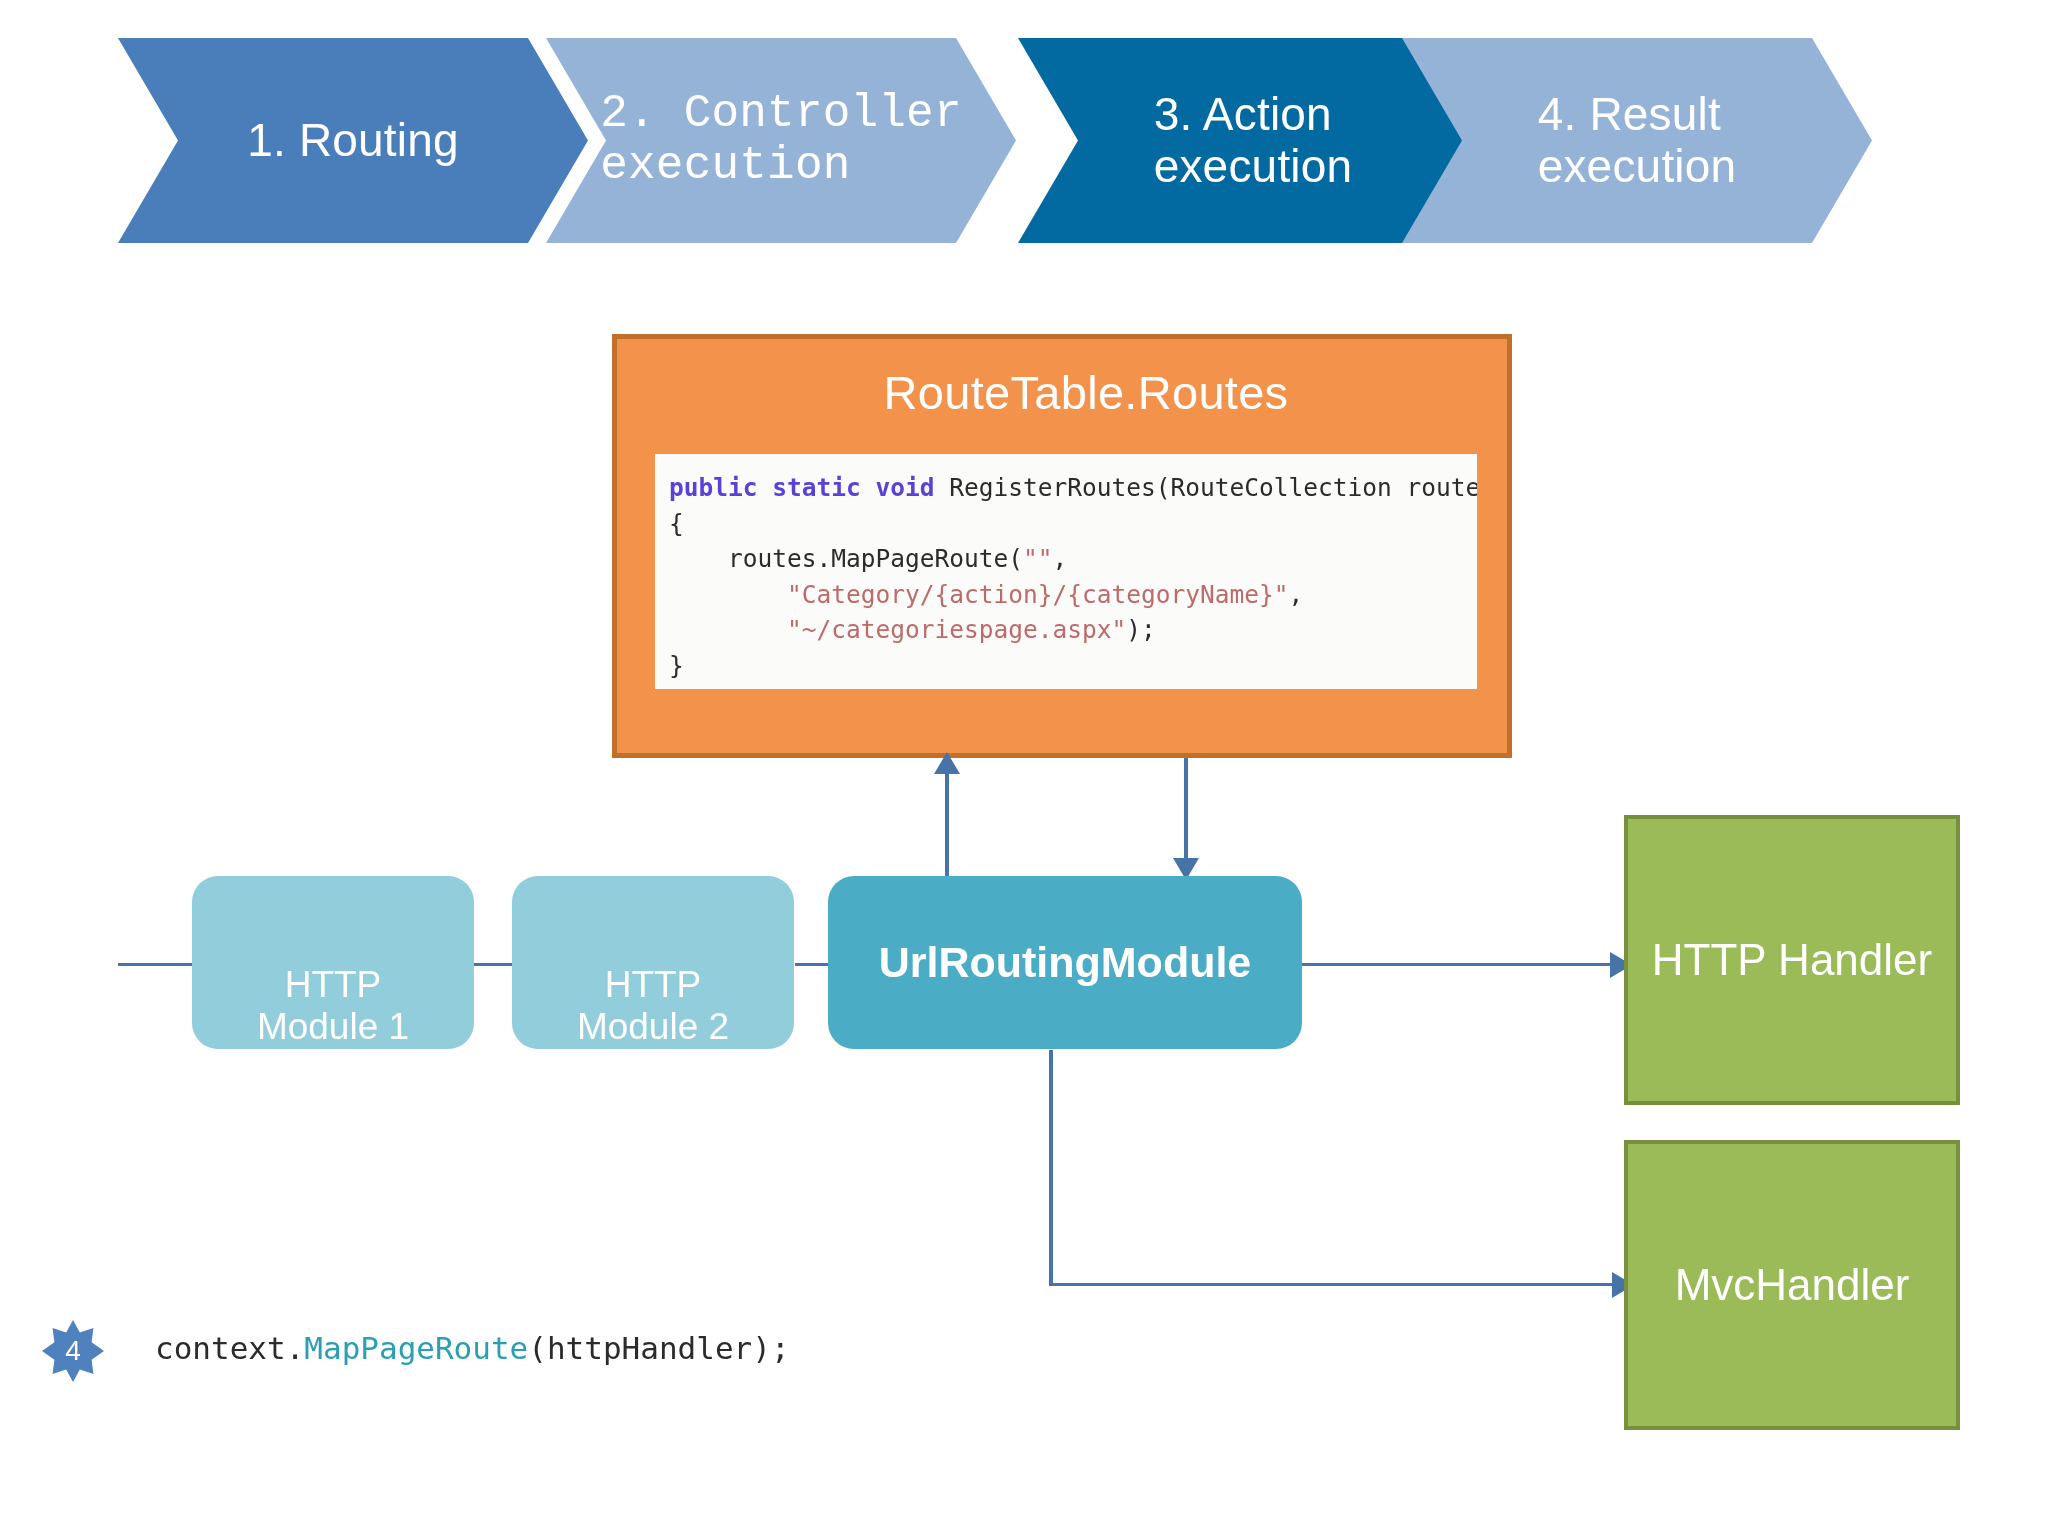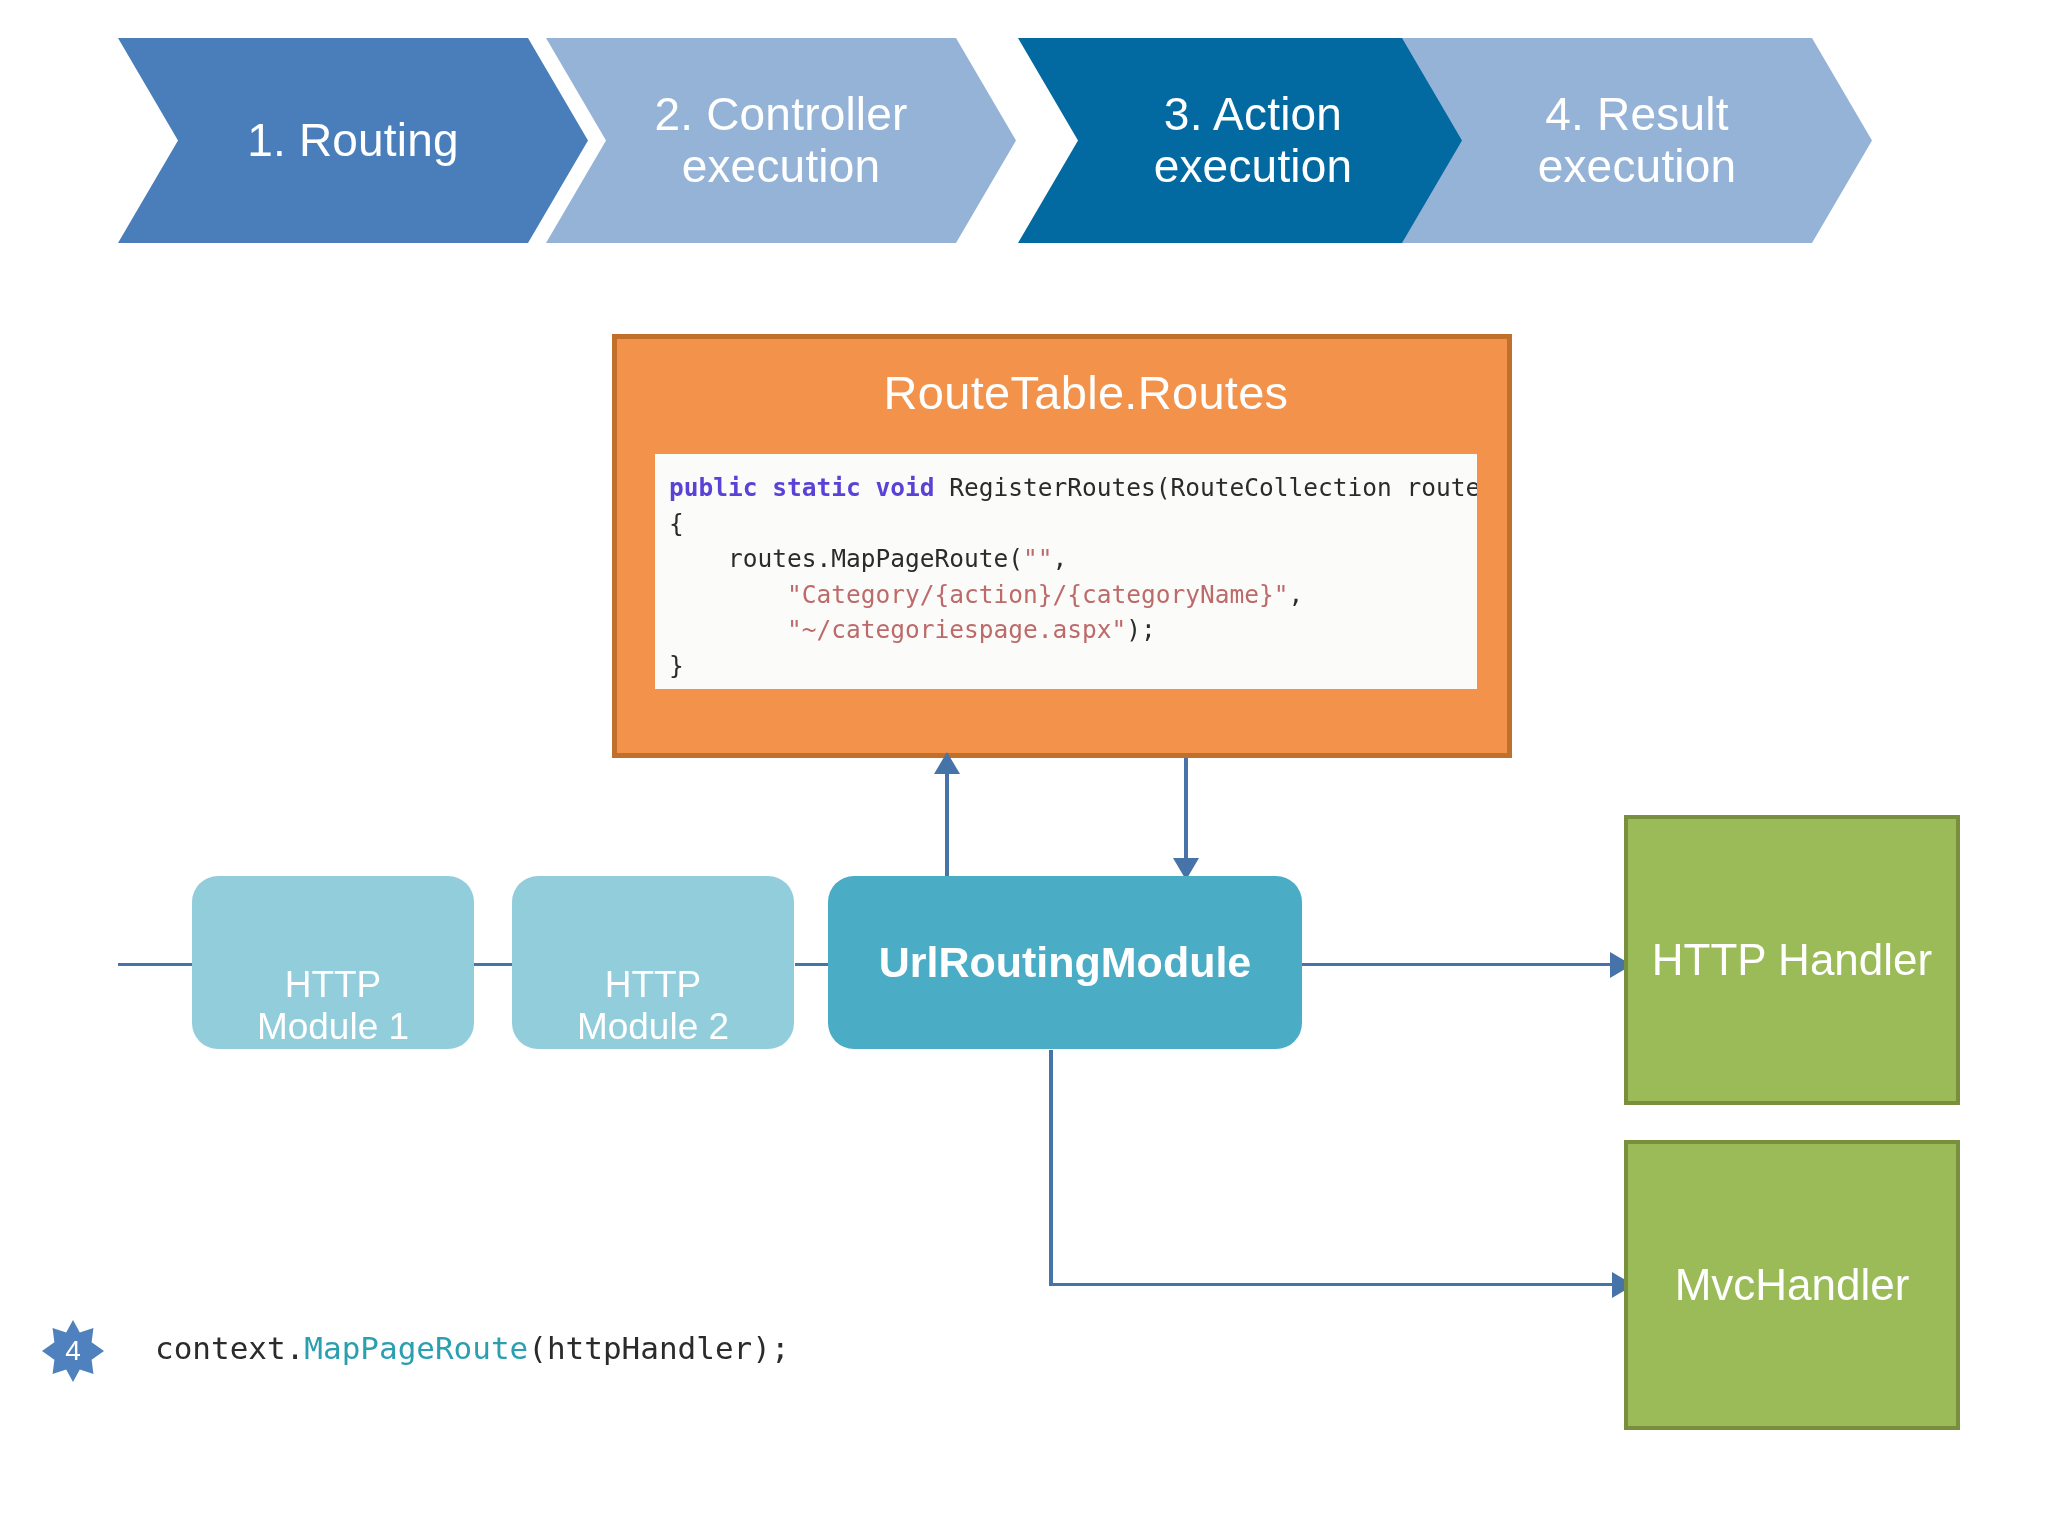--- a/index.html
+++ b/index.html
@@ -26,21 +26,21 @@
   .chevron {
     position: absolute;
     top: 0;
     height: 205px;
     display: flex;
     align-items: center;
     justify-content: center;
     color: #ffffff;
     font-size: 46px;
     line-height: 1.13;
-    text-align: center;
+    text-align: left;
     letter-spacing: 0.2px;
     -webkit-clip-path: polygon(0 0, calc(100% - 60px) 0, 100% 50%, calc(100% - 60px) 100%, 0 100%, 60px 50%);
     clip-path: polygon(0 0, calc(100% - 60px) 0, 100% 50%, calc(100% - 60px) 100%, 0 100%, 60px 50%);
   }
   .chevron span { display: block; padding: 0 26px; }
 
   
   .routetable-box {
     position: absolute;
     left: 612px;
@@ -164,21 +164,21 @@
   }
   .teal { color: #2a9fb0; }
 </style>
 </head>
 <body>
 
 <div class="chevron-bar">
   <div class="chevron" id="chev0" style="left: 0px; width: 470px; background: rgb(74, 126, 187);">
     <span>1. Routing</span>
   </div>
-  <div class="chevron" id="chev1" style="left: 428px; width: 470px; background: rgb(149, 179, 215);">
+  <div class="chevron" id="chev1" style="left: 428px; width: 470px; background: rgb(149, 179, 215); font-family: Liberation Mono, monospace;">
     <span>2. Controller<br>execution</span>
   </div>
   <div class="chevron" id="chev2" style="left: 900px; width: 470px; background: #0369a1;">
     <span>3. Action<br>execution</span>
   </div>
   <div class="chevron" id="chev3" style="left: 1284px; width: 470px; background: rgb(149, 179, 215);">
     <span>4. Result<br>execution</span>
   </div>
 </div>
 

